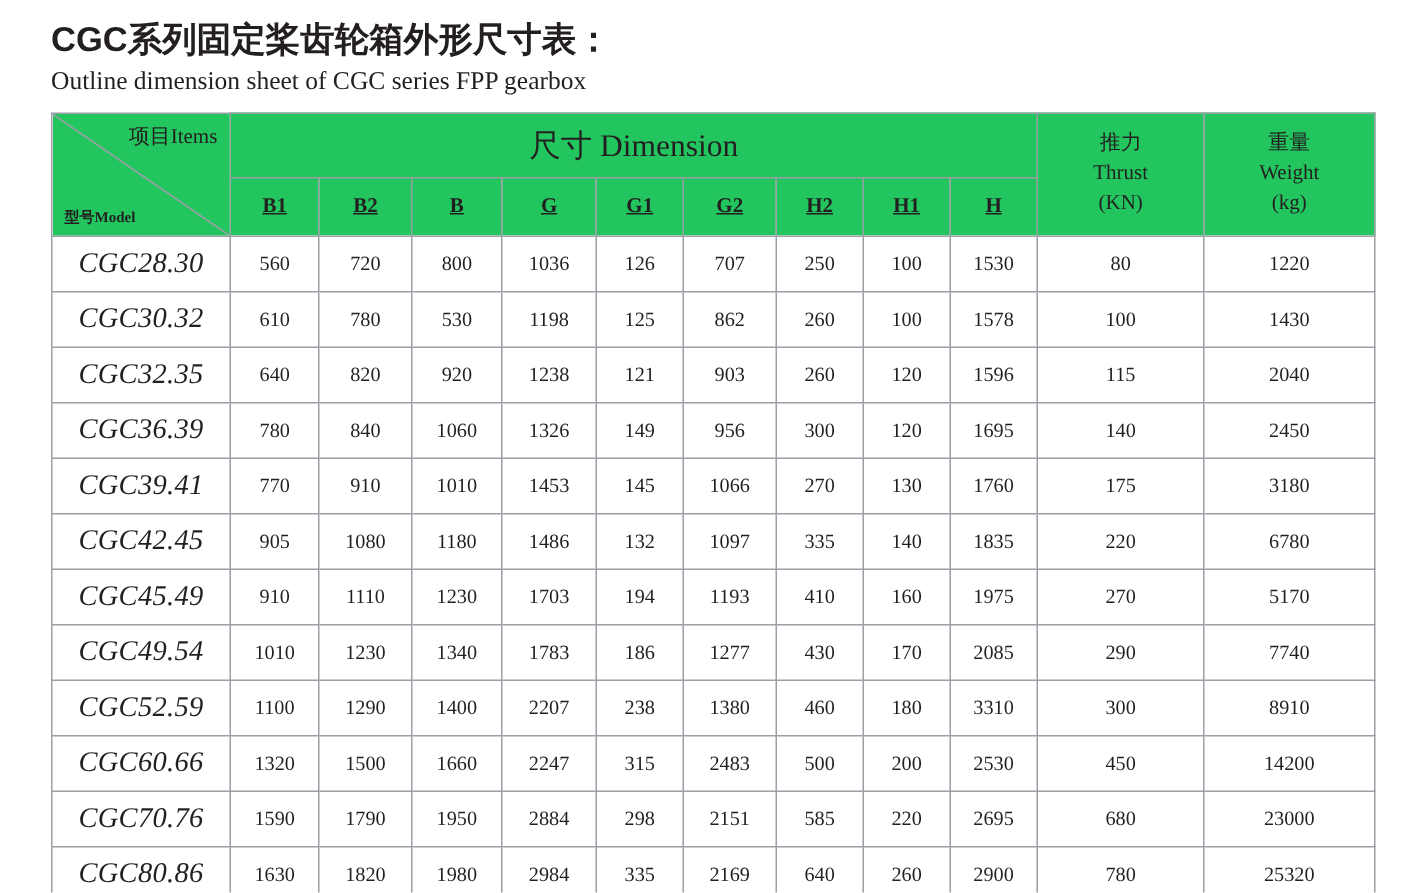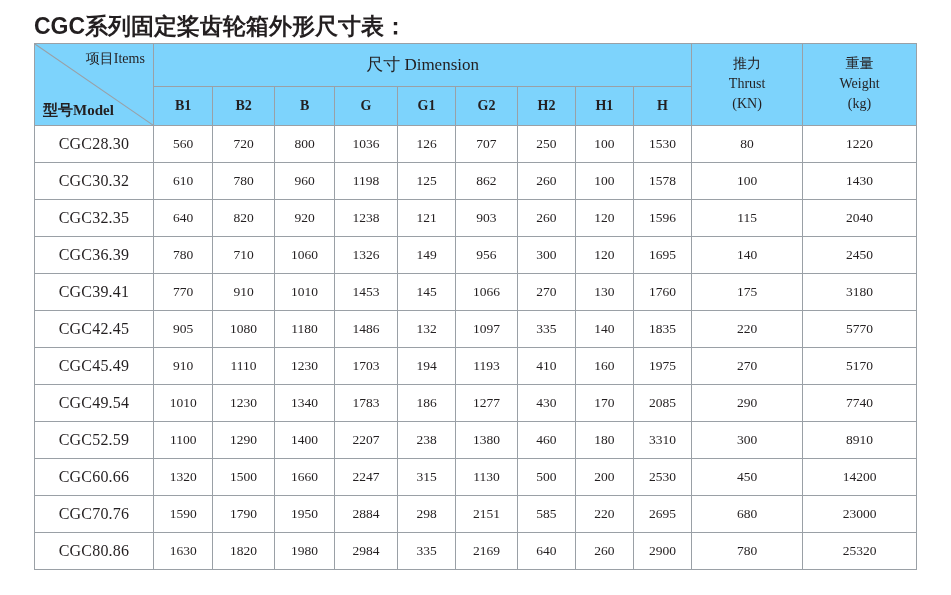--- a/index.html
+++ b/index.html
@@ -44,21 +44,21 @@
     background: #ffffff;
   }
   table.spec th, table.spec td {
     border: 1px solid #9aa0a6;
     text-align: center;
     vertical-align: middle;
     font-family: "Liberation Serif", serif;
     color: #231f20;
   }
   thead th {
-    background: #7dd3fc;
+    background: #22c55e;
     font-weight: normal;
   }
   .corner-cell {
     position: relative;
     padding: 0;
     height: 76px;
     width: 118px;
     overflow: hidden;
   }
   .corner-cell .diag {
@@ -73,68 +73,71 @@
     position: absolute;
     top: 6px;
     right: 8px;
     font-size: 14px;
     white-space: nowrap;
   }
   .corner-cell .model-label {
     position: absolute;
     bottom: 5px;
     left: 8px;
-    font-size: 15px;
+    font-size: 10px;
     white-space: nowrap;
     font-weight: bold;
     text-align: center;
   }
   .dim-head {
-    font-size: 17px;
+    font-size: 21px;
     height: 40px;
   }
   .sub-head {
     font-size: 14px;
     height: 36px;
     font-weight: bold;
+    text-decoration: underline;
   }
   .side-head {
     font-size: 14px;
     line-height: 1.45;
     height: 76px;
     padding: 2px 4px;
   }
   tbody td {
     height: 34px;
     font-size: 13.5px;
     background: #ffffff;
   }
   tbody td.model {
-    font-size: 16px;
+    font-size: 19px;
     letter-spacing: 0.2px;
+    font-style: italic;
   }
   col.c-model { width: 118px; }
   col.c-b1 { width: 59px; }
   col.c-b2 { width: 61px; }
   col.c-b  { width: 60px; }
   col.c-g  { width: 62px; }
   col.c-g1 { width: 58px; }
   col.c-g2 { width: 61px; }
   col.c-h2 { width: 58px; }
   col.c-h1 { width: 57px; }
   col.c-h  { width: 58px; }
   col.c-thrust { width: 110px; }
   col.c-weight { width: 113px; }
 </style>
 </head>
 <body>
 
 <div class="page">
 
   <h1 class="title-cn">CGC系列固定桨齿轮箱外形尺寸表：</h1>
+  <div class="title-en">Outline dimension sheet of CGC series FPP gearbox</div>
 
   <table class="spec">
     <colgroup>
       <col class="c-model">
         <col class="c-b1">
         <col class="c-b2">
         <col class="c-b">
         <col class="c-g">
       <col class="c-g1">
         <col class="c-g2">
@@ -189,21 +192,21 @@
           <td>250</td>
           <td>100</td>
           <td>1530</td>
           <td>80</td>
           <td>1220</td>
         </tr>
         <tr>
           <td class="model">CGC30.32</td>
           <td>610</td>
           <td>780</td>
-          <td>960</td>
+          <td>530</td>
           <td>1198</td>
           <td>125</td>
           <td>862</td>
           <td>260</td>
           <td>100</td>
           <td>1578</td>
           <td>100</td>
           <td>1430</td>
         </tr>
         <tr>
@@ -216,21 +219,21 @@
           <td>903</td>
           <td>260</td>
           <td>120</td>
           <td>1596</td>
           <td>115</td>
           <td>2040</td>
         </tr>
         <tr>
           <td class="model">CGC36.39</td>
           <td>780</td>
-          <td>710</td>
+          <td>840</td>
           <td>1060</td>
           <td>1326</td>
           <td>149</td>
           <td>956</td>
           <td>300</td>
           <td>120</td>
           <td>1695</td>
           <td>140</td>
           <td>2450</td>
         </tr>
@@ -253,21 +256,21 @@
           <td>905</td>
           <td>1080</td>
           <td>1180</td>
           <td>1486</td>
           <td>132</td>
           <td>1097</td>
           <td>335</td>
           <td>140</td>
           <td>1835</td>
           <td>220</td>
-          <td>5770</td>
+          <td>6780</td>
         </tr>
         <tr>
           <td class="model">CGC45.49</td>
           <td>910</td>
           <td>1110</td>
           <td>1230</td>
           <td>1703</td>
           <td>194</td>
           <td>1193</td>
           <td>410</td>
@@ -304,21 +307,21 @@
           <td>300</td>
           <td>8910</td>
         </tr>
         <tr>
           <td class="model">CGC60.66</td>
           <td>1320</td>
           <td>1500</td>
           <td>1660</td>
           <td>2247</td>
           <td>315</td>
-          <td>1130</td>
+          <td>2483</td>
           <td>500</td>
           <td>200</td>
           <td>2530</td>
           <td>450</td>
           <td>14200</td>
         </tr>
         <tr>
           <td class="model">CGC70.76</td>
           <td>1590</td>
           <td>1790</td>

